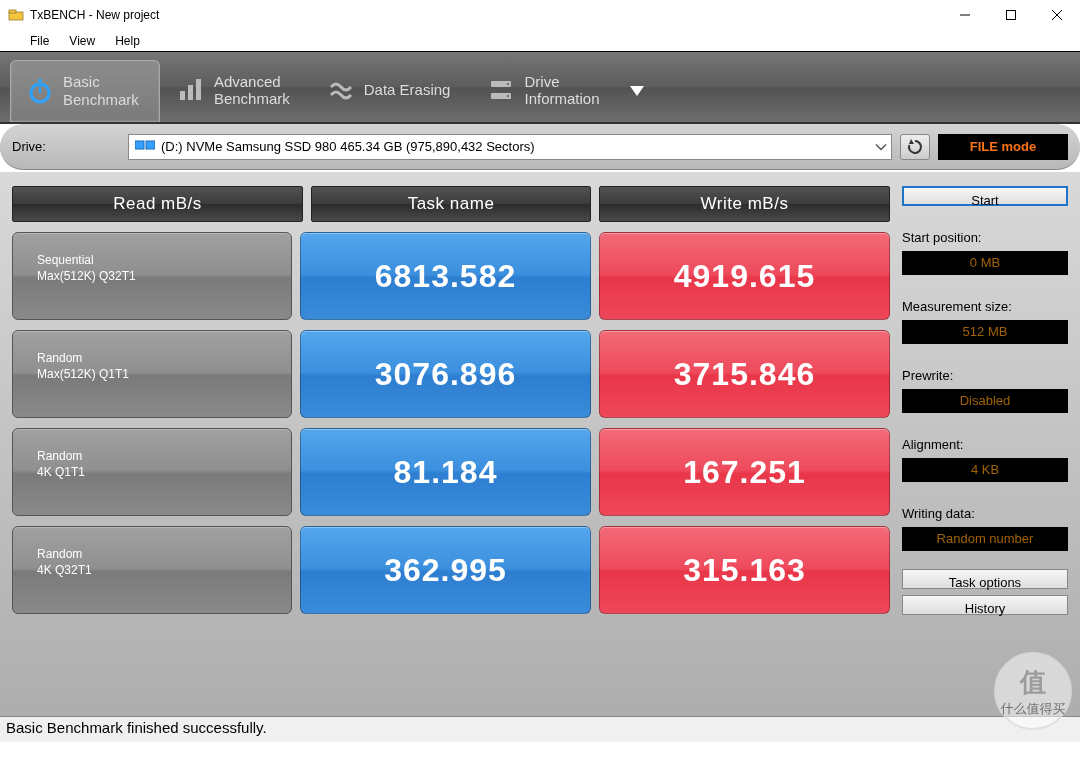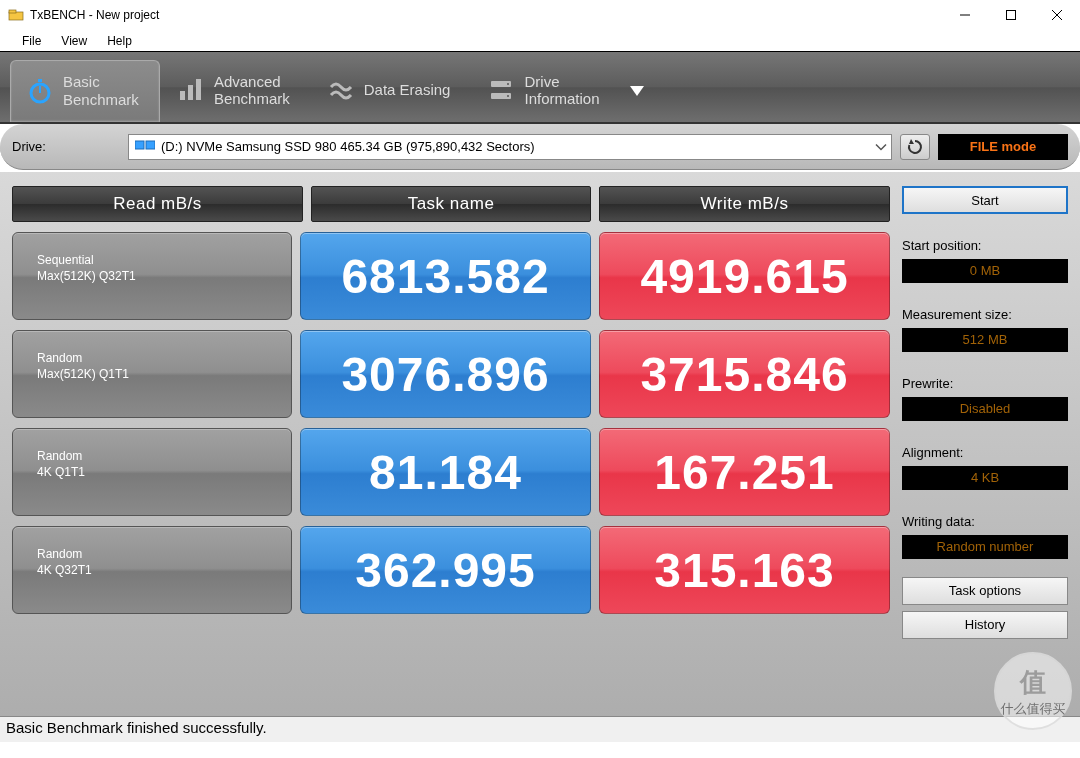--- a/index.html
+++ b/index.html
@@ -7,21 +7,21 @@
 
 
 .titlebar { height: 30px; display: flex; align-items: center; padding: 0 0 0 8px; background: #fff; }
 .titlebar .app-icon { width: 16px; height: 16px; margin-right: 6px; }
 .titlebar .title { font-size: 12px; color: #000; flex: 1; }
 .winbtns { display: flex; height: 30px; }
 .winbtn { width: 46px; height: 30px; display: flex; align-items: center; justify-content: center; cursor: default; }
 .winbtn svg { width: 10px; height: 10px; }
 
 
-.menubar { height: 22px; display: flex; align-items: center; padding: 0 12px; border-bottom: 1px solid #000; }
+.menubar { height: 22px; display: flex; align-items: center; padding: 0 20px; border-bottom: 1px solid #000; }
 .menubar .menuitem { font-size: 12px; padding: 2px 10px; cursor: default; }
 
 
 .tabstrip { height: 72px; background: linear-gradient(#767676, #5c5c5c 50%, #525252 51%, #6e6e6e); display: flex; align-items: stretch; padding: 8px 10px 0 10px; gap: 2px; border-bottom: 2px solid #333; }
 .tab { display: flex; align-items: center; gap: 10px; padding: 6px 20px 8px 16px; color: #ddd; cursor: default; border-top-left-radius: 6px; border-top-right-radius: 6px; position: relative; }
 .tab.active { background: linear-gradient(#8c8c8c, #7a7a7a); border: 1px solid #aaa; border-bottom: none; box-shadow: 0 -1px 2px rgba(255,255,255,0.3) inset; }
 .tab .tab-icon { width: 26px; height: 26px; display: flex; align-items: center; justify-content: center; }
 .tab .tab-text { font-size: 15px; line-height: 1.15; }
 .tab-more { width: 30px; display: flex; align-items: center; justify-content: center; color: #fff; cursor: default; }
 
@@ -38,27 +38,27 @@
 .main { position: absolute; top: 172px; left: 0; right: 0; bottom: 26px; background: linear-gradient(#d9d9d9, #acacac); padding: 14px 12px; display: flex; gap: 12px; }
 .results { flex: 1; display: flex; flex-direction: column; gap: 10px; }
 
 .header-row { display: flex; gap: 8px; }
 .header-cell { background: linear-gradient(#535353, #3b3b3b 50%, #2c2c2c 51%, #4a4a4a); border: 1px solid #222; border-radius: 2px; color: #fff; text-align: center; font-size: 17px; height: 36px; line-height: 34px; font-family: "Arial", sans-serif; letter-spacing: 0.5px; }
 .col-task { width: 280px; }
 .col-val { flex: 1; }
 
 .result-row { display: flex; gap: 8px; height: 88px; }
 .task-cell { width: 280px; background: linear-gradient(180deg, #a1a1a1, #8f8f8f 48%, #7a7a7a 52%, #8a8a8a); border: 1px solid #555; border-radius: 6px; color: #fff; padding: 20px 24px; font-size: 12px; line-height: 1.3; font-family: Arial, sans-serif; box-shadow: inset 0 1px 0 rgba(255,255,255,0.25); }
-.val-cell { flex: 1; border-radius: 6px; color: #fff; font-family: "Arial Black", Arial, sans-serif; font-weight: 900; font-size: 48px; display: flex; align-items: center; justify-content: center; letter-spacing: 1px; border: 1px solid rgba(0,0,0,0.3); box-shadow: inset 0 1px 0 rgba(255,255,255,0.35); }
+.val-cell { flex: 1; border-radius: 6px; color: #fff; font-family: "Arial Black", Arial, sans-serif; font-weight: 900; font-size: 32px; display: flex; align-items: center; justify-content: center; letter-spacing: 1px; border: 1px solid rgba(0,0,0,0.3); box-shadow: inset 0 1px 0 rgba(255,255,255,0.35); }
 .val-read { background: linear-gradient(180deg, #54a6ed, #3b8fdd 48%, #2d7ed0 52%, #3a8bd9); }
 .val-write { background: linear-gradient(180deg, #f36a77, #ee4a5c 48%, #e93649 52%, #ee4759); }
 
 
 .sidebar { width: 166px; display: flex; flex-direction: column; gap: 6px; }
-.sidebutton { height: 28px; border: 1px solid #888; background: linear-gradient(#f6f6f6, #dedede); font-size: 13px; cursor: default; text-align: center; line-height: 26px; }
+.sidebutton { height: 20px; border: 1px solid #888; background: linear-gradient(#f6f6f6, #dedede); font-size: 13px; cursor: default; text-align: center; line-height: 26px; }
 .sidebutton.start { border: 2px solid #1e74c8; }
 .side-label { font-size: 13px; margin-top: 18px; }
 .side-value { height: 24px; background: #000; color: #a16207; font-size: 13px; text-align: center; line-height: 22px; border: 1px solid #000; }
 
 
 .statusbar { position: absolute; left: 0; right: 0; bottom: 16px; height: 26px; border-top: 1px solid #888; background: #f0f0f0; font-size: 15px; padding: 2px 6px; }
 
 
 .watermark { position: absolute; right: 8px; bottom: 28px; width: 78px; height: 78px; border-radius: 50%; background: rgba(255,255,255,0.6); display: flex; flex-direction: column; align-items: center; justify-content: center; font-size: 10px; color: #888; border: 2px solid #ddd; opacity: 0.85; }
 .watermark .ch { font-size: 13px; color: #666; }

